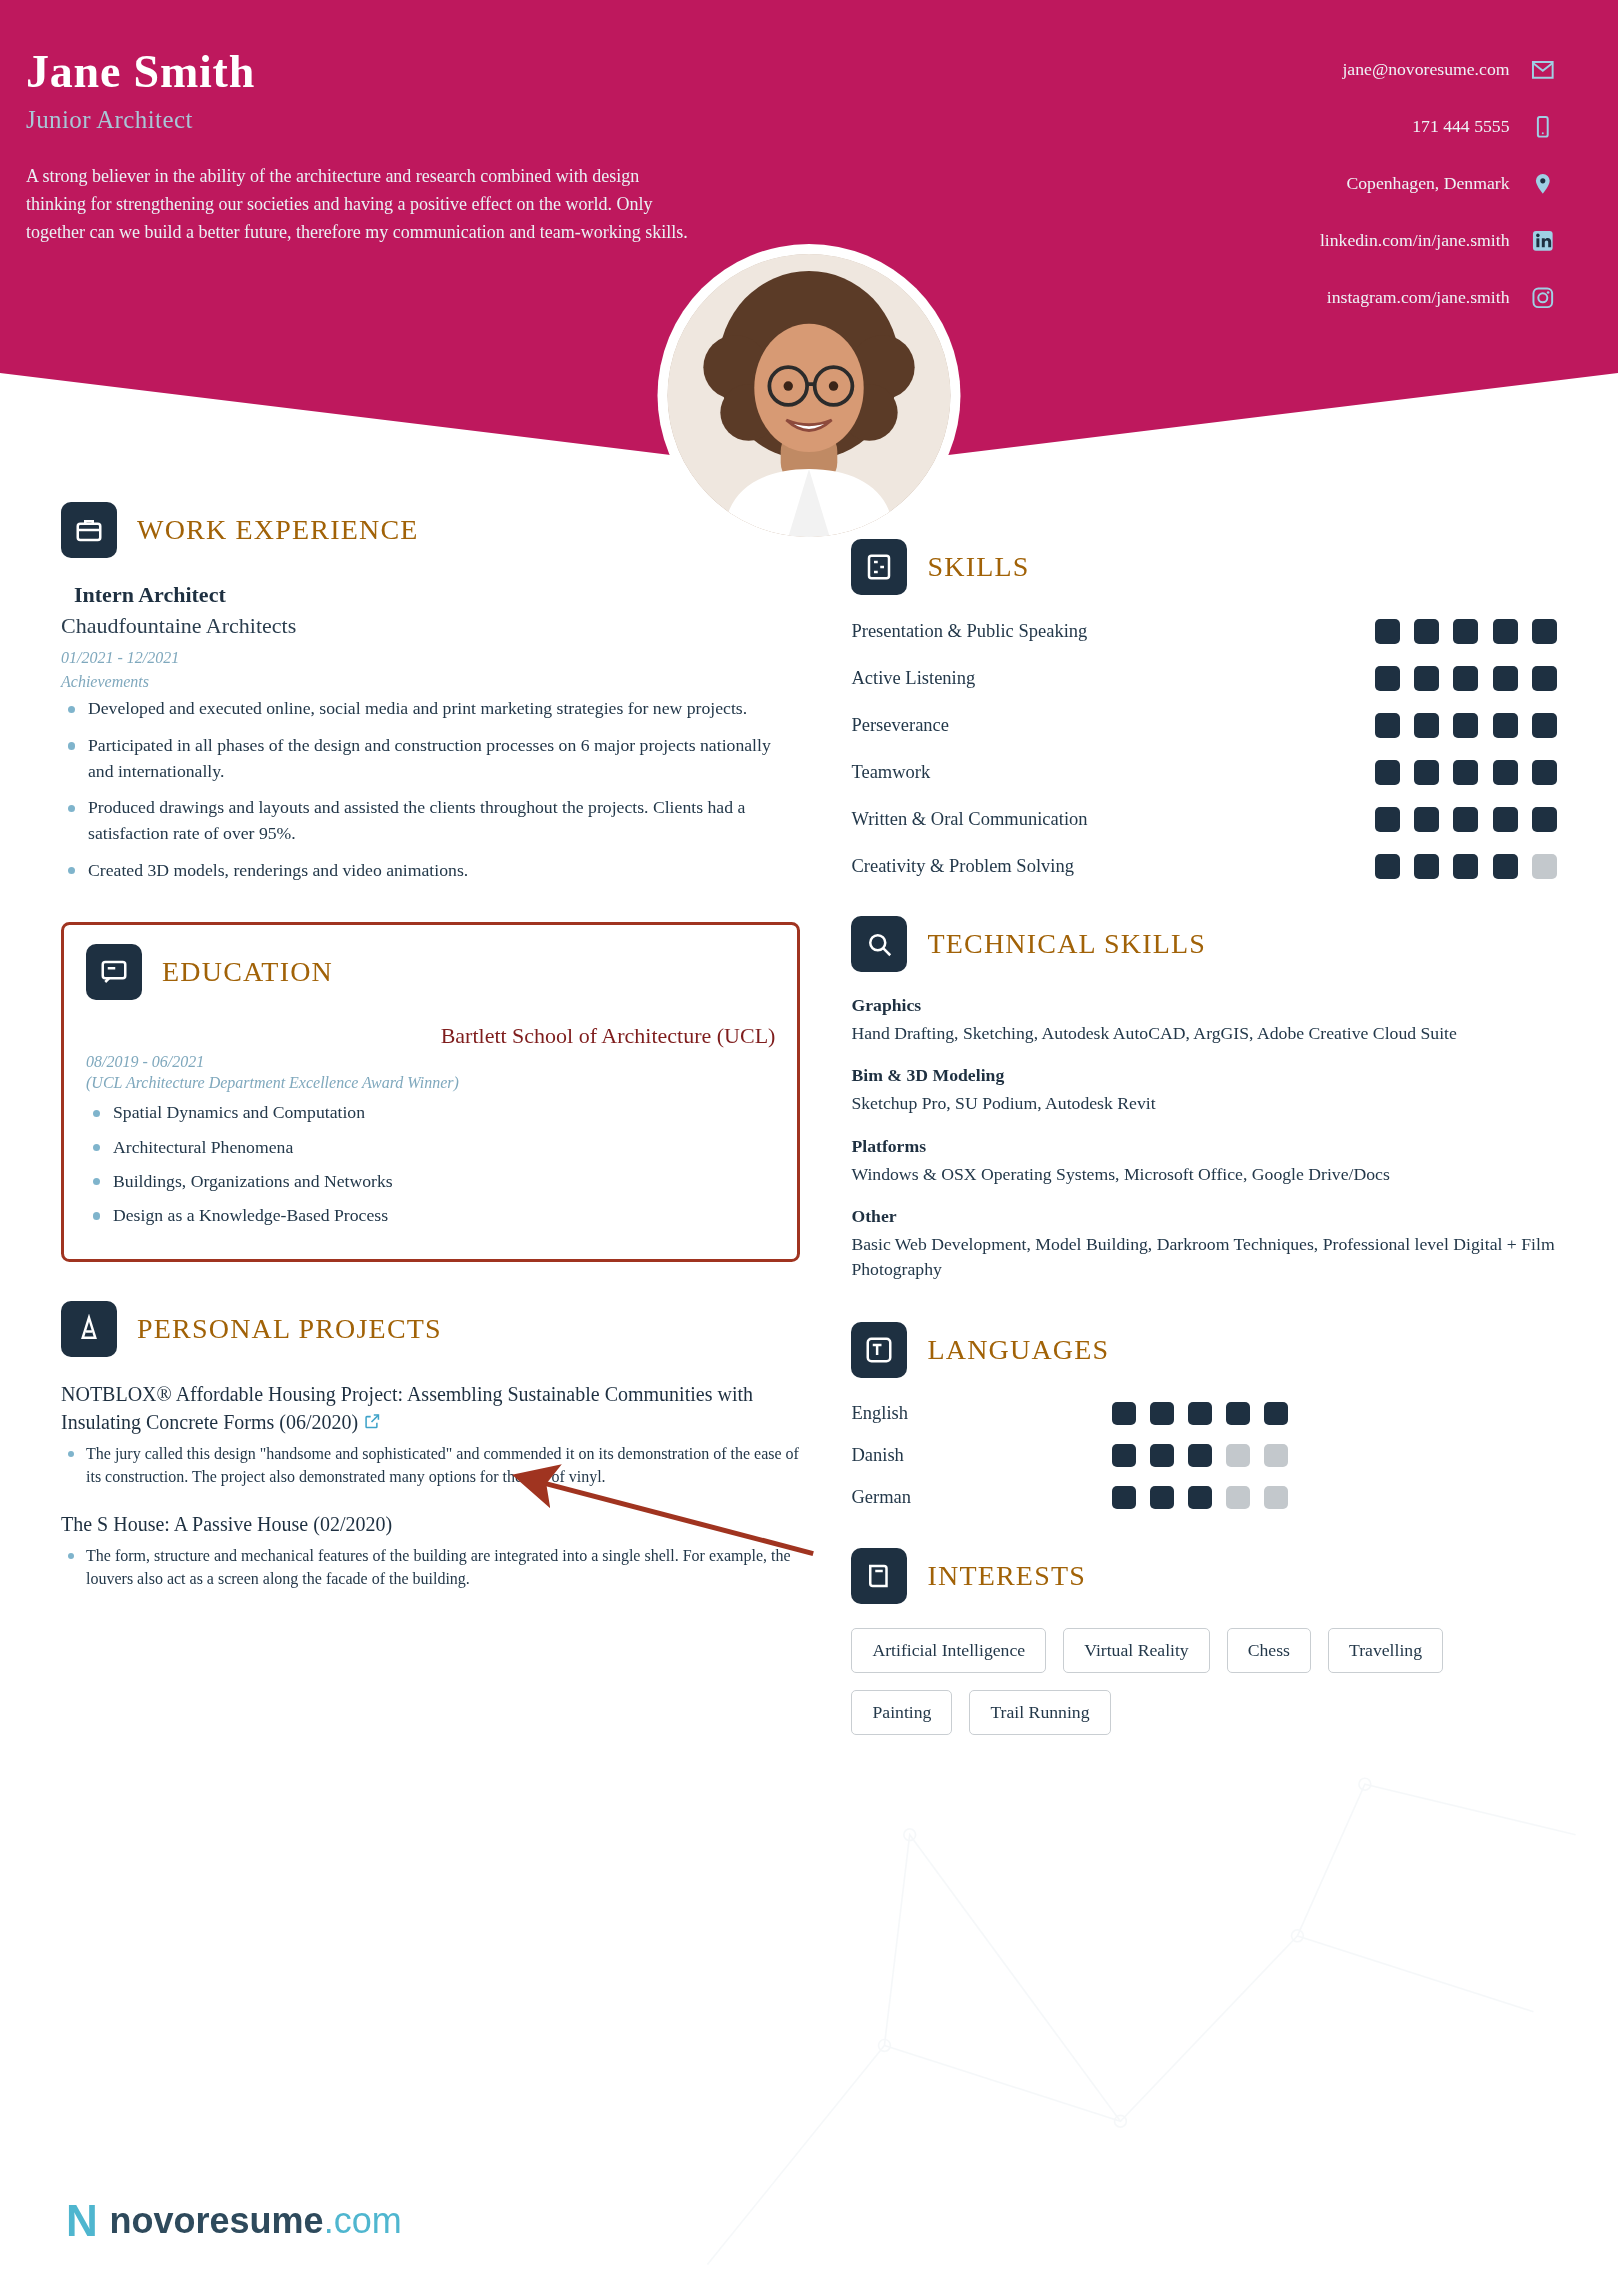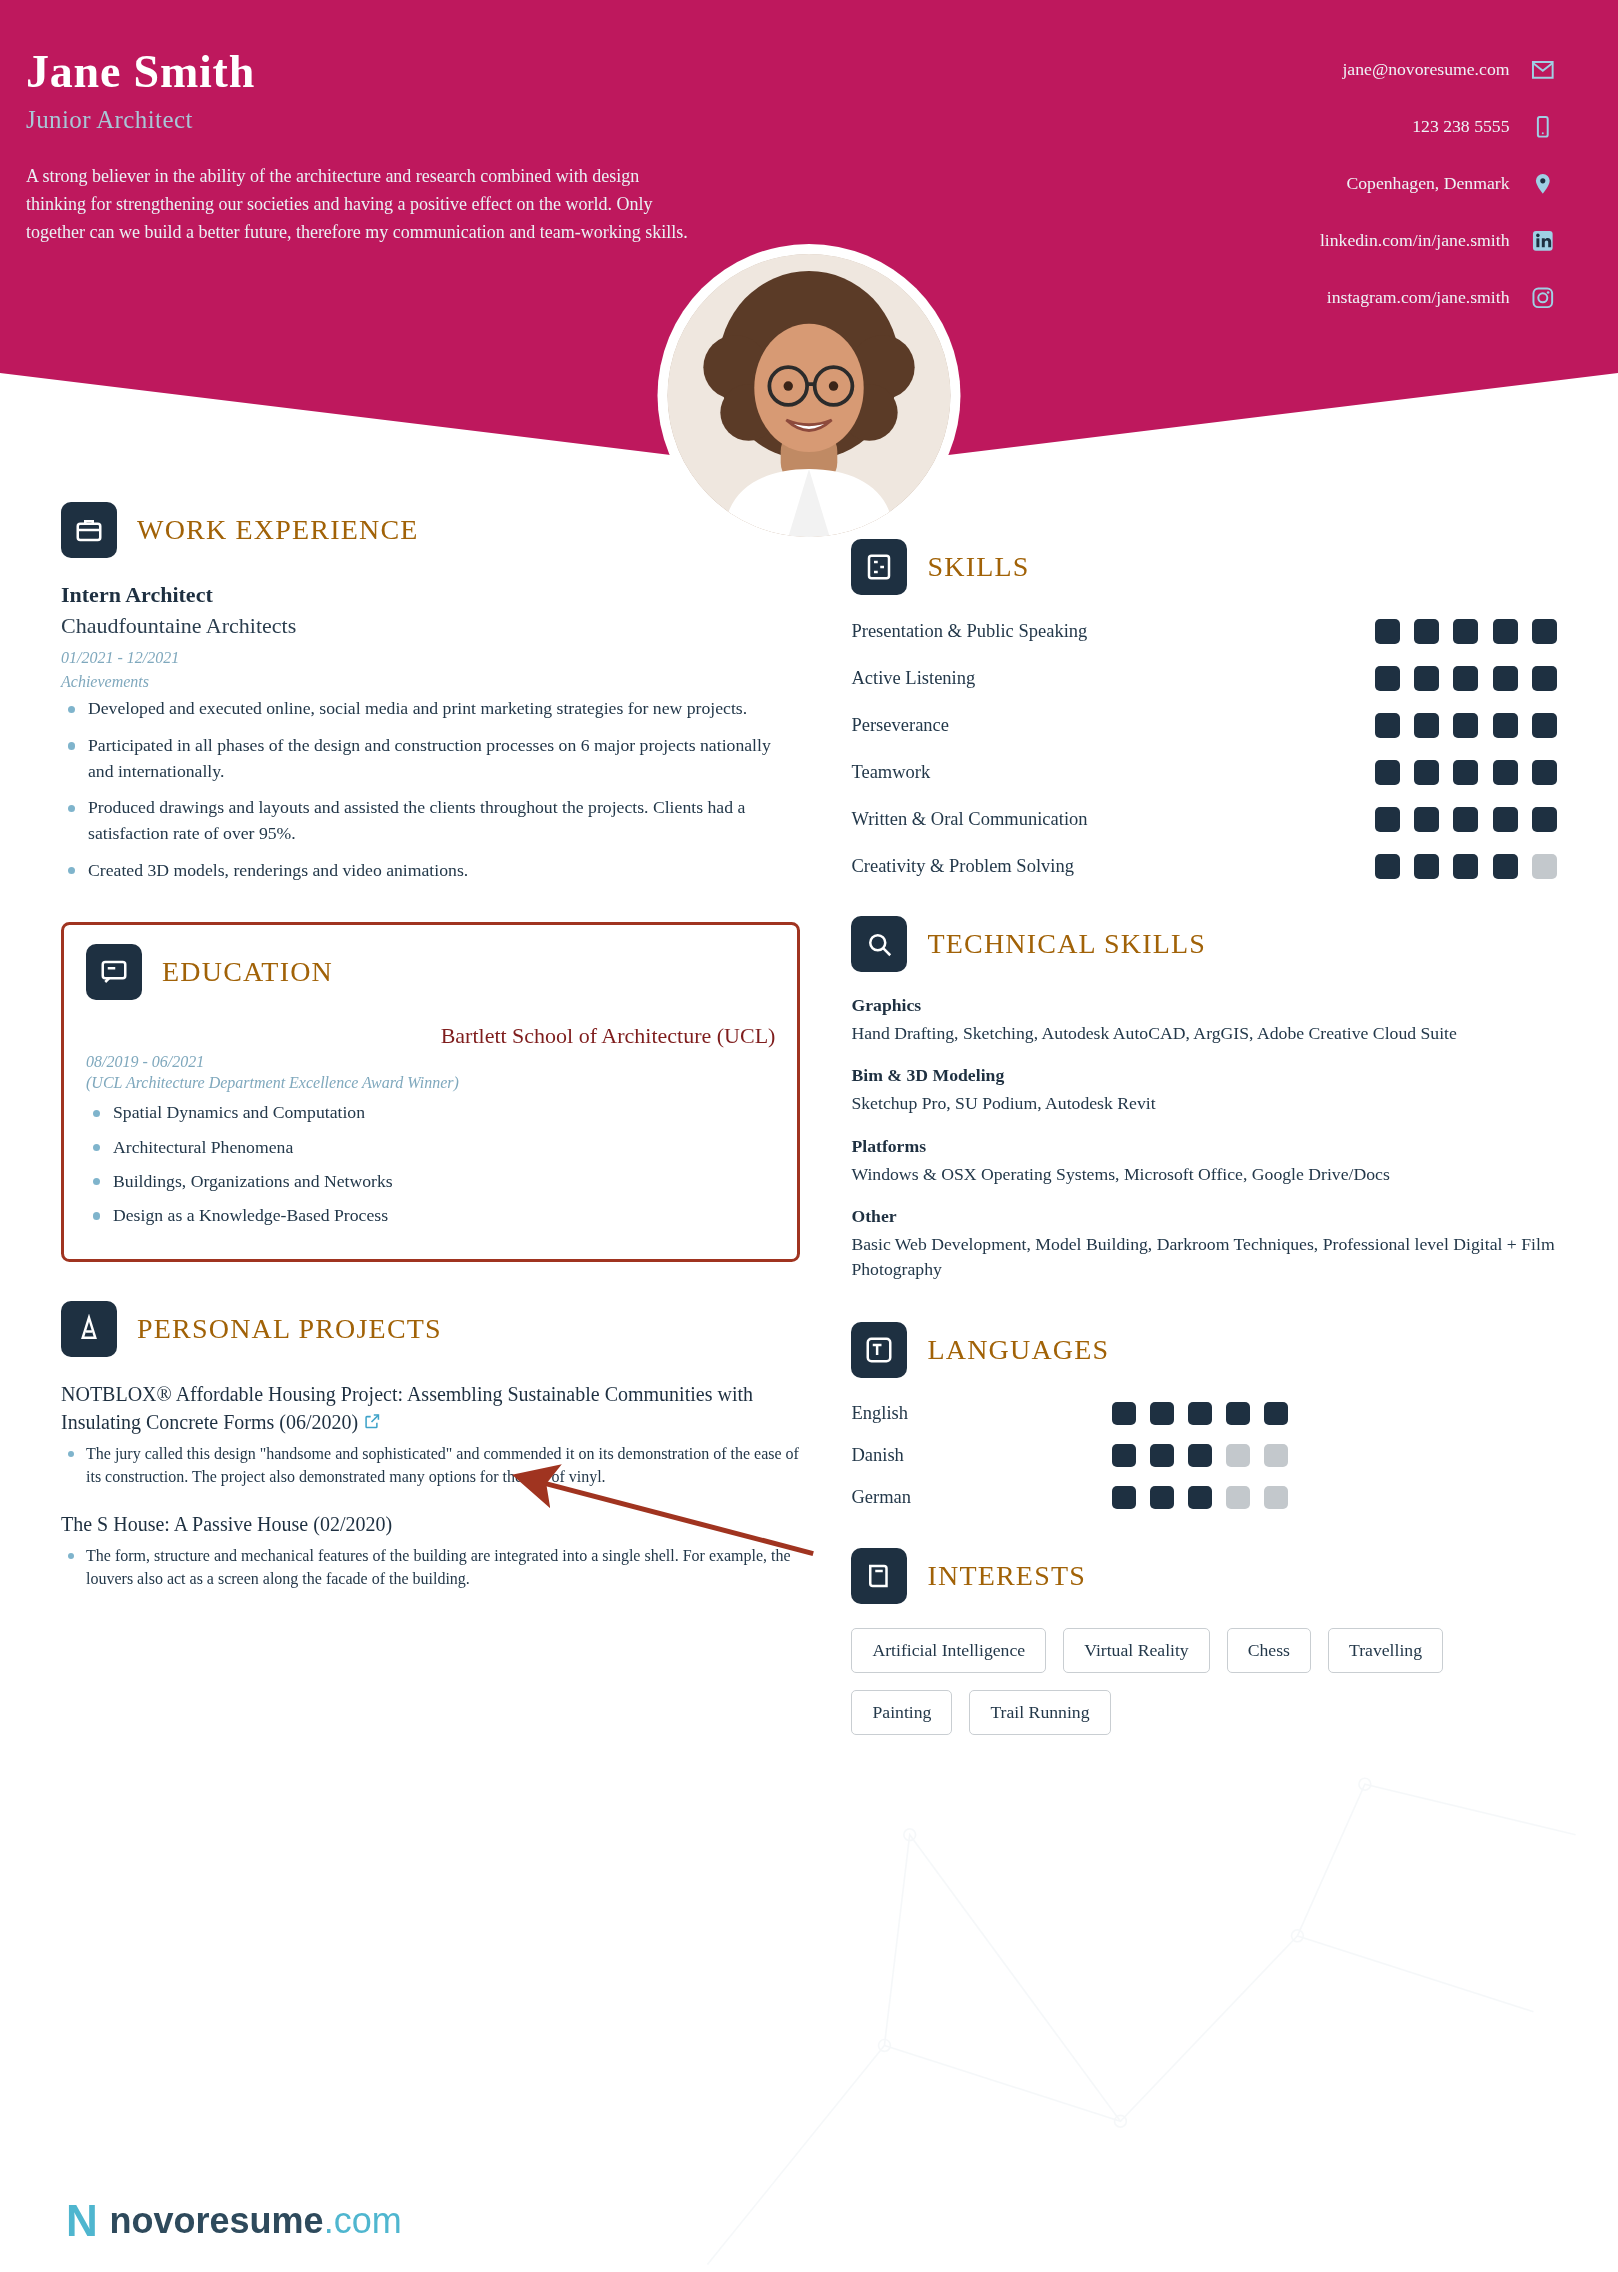--- a/index.html
+++ b/index.html
@@ -119,20 +119,21 @@
     color: #a16207;
     letter-spacing: 1.2px;
     font-family: "Liberation Serif", serif;
   }
 
   .job-pos {
     font-size: 22px;
     font-weight: bold;
     color: #1e3041;
     margin-top: 5px;
+    margin-left: 13px;
   }
   .job-org {
     font-size: 22px;
     color: #2b3e4f;
     margin-top: 5px;
   }
   .job-date {
     font-size: 16px;
     color: #7fa8bd;
     font-style: italic;
@@ -323,21 +324,21 @@
           <span class="contact-text">jane@novoresume.com</span>
           <span class="contact-icon">
             <svg viewBox="0 0 24 24">
                 <path d="M2 4h20v16H2z" fill="none" stroke="#9fd0e4" stroke-width="2"></path>
                 <path d="M2 5l10 8L22 5" fill="none" stroke="#9fd0e4" stroke-width="2"></path>
               </svg>
           </span>
         </div>
 
         <div class="contact-row">
-          <span class="contact-text">123 238 5555</span>
+          <span class="contact-text">171 444 5555</span>
           <span class="contact-icon">
             <svg viewBox="0 0 24 24">
                 <rect x="7" y="2" width="10" height="20" rx="2" fill="none" stroke="#9fd0e4" stroke-width="2"></rect>
                 <circle cx="12" cy="18.5" r="1" fill="#9fd0e4"></circle>
               </svg>
           </span>
         </div>
 
         <div class="contact-row">
           <span class="contact-text">Copenhagen, Denmark</span>

